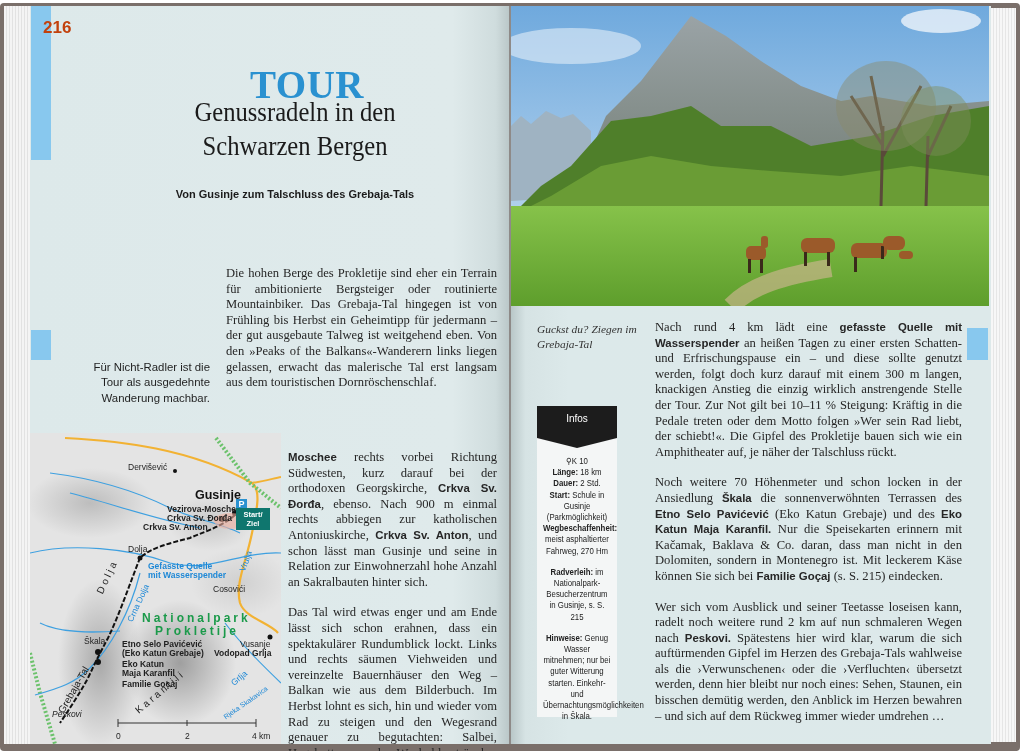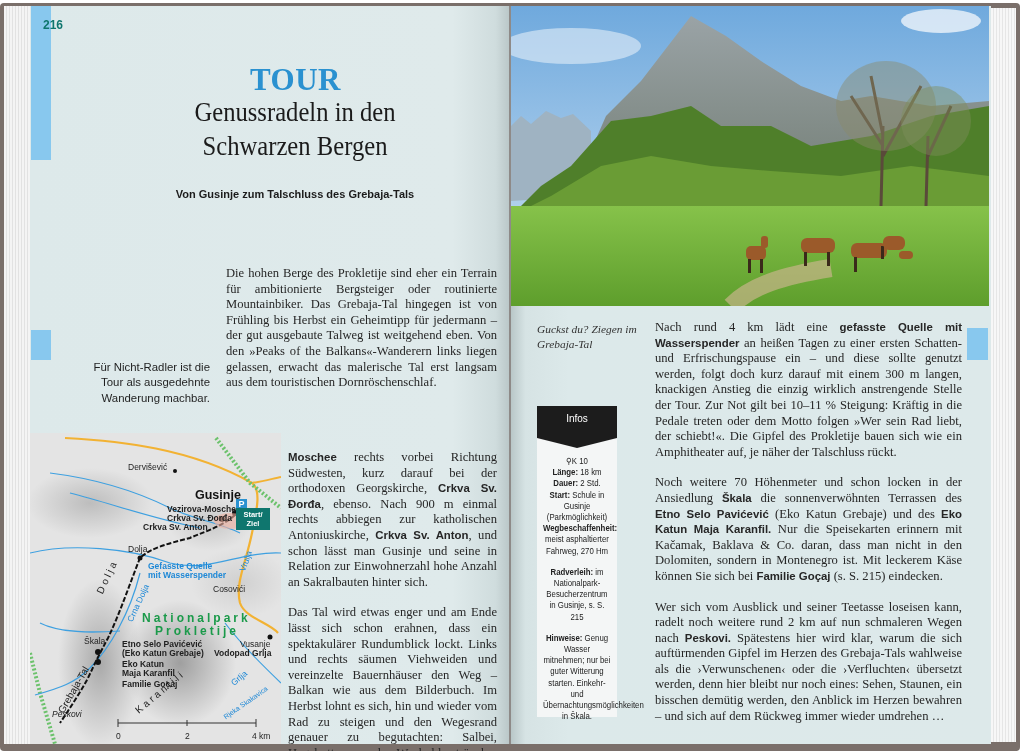--- a/index.html
+++ b/index.html
@@ -13,23 +13,23 @@
   .page-edges-right { position: absolute; left: 990px; top: 8px; width: 26px; height: 734px;
     background: repeating-linear-gradient(90deg, #e6e6e6 0 1px, #f7f7f7 1px 3px); }
 
   .page { position: absolute; top: 6px; height: 738px; background: #dce9ea; overflow: hidden; }
   .page-left { left: 30px; width: 480px; background: linear-gradient(90deg, #dde9ea 0%, #dfeaeb 88%, #cfdcdd 97%, #b9c6c7 100%); }
   .page-right { left: 511px; width: 480px; background: linear-gradient(90deg, #b9c7c8 0%, #d6e3e4 3%, #dce9ea 12%, #dde9ea 100%); }
   .gutter { position: absolute; left: 509px; top: 6px; width: 2px; height: 738px; background: #8e8a88; }
 
   .tab-marker { position: absolute; background: #88c8ee; }
 
-  .page-number { position: absolute; left: 43px; top: 18px; font-family: "Liberation Sans", sans-serif; font-weight: bold; font-size: 12px; color: #0f766e; }
-
-  .tour-label { position: absolute; left: 250px; top: 62px; width: 84px; text-align: center; font-family: "Liberation Serif", serif; font-weight: bold; font-size: 31px; color: #2a91d0; letter-spacing: 0.5px; }
+  .page-number { position: absolute; left: 43px; top: 18px; font-family: "Liberation Sans", sans-serif; font-weight: bold; font-size: 17px; color: #c2410c; }
+
+  .tour-label { position: absolute; left: 250px; top: 62px; width: 84px; text-align: center; font-family: "Liberation Serif", serif; font-weight: bold; font-size: 39px; color: #2a91d0; letter-spacing: 0.5px; }
   .title { position: absolute; left: 140px; top: 95px; width: 310px; text-align: center; font-family: "Liberation Serif", serif; font-size: 28px; line-height: 34px; color: #1b1b1b; transform: scaleX(0.88); transform-origin: center top; }
   .subtitle { position: absolute; left: 130px; top: 188px; width: 330px; text-align: center; font-family: "Liberation Sans", sans-serif; font-weight: bold; font-size: 11px; color: #1b1b1b; }
 
   .body-text { font-family: "Liberation Serif", serif; font-size: 12.6px; line-height: 15.6px; color: #262626; text-align: justify; hyphens: manual; }
   .body-text b { font-family: "Liberation Sans", sans-serif; font-weight: bold; font-size: 11.4px; }
   .body-text p { margin-bottom: 15px; }
 
   .col-a { position: absolute; left: 226px; top: 266px; width: 271px; }
   .col-a2 { position: absolute; left: 288px; top: 450px; width: 209px; }
 

